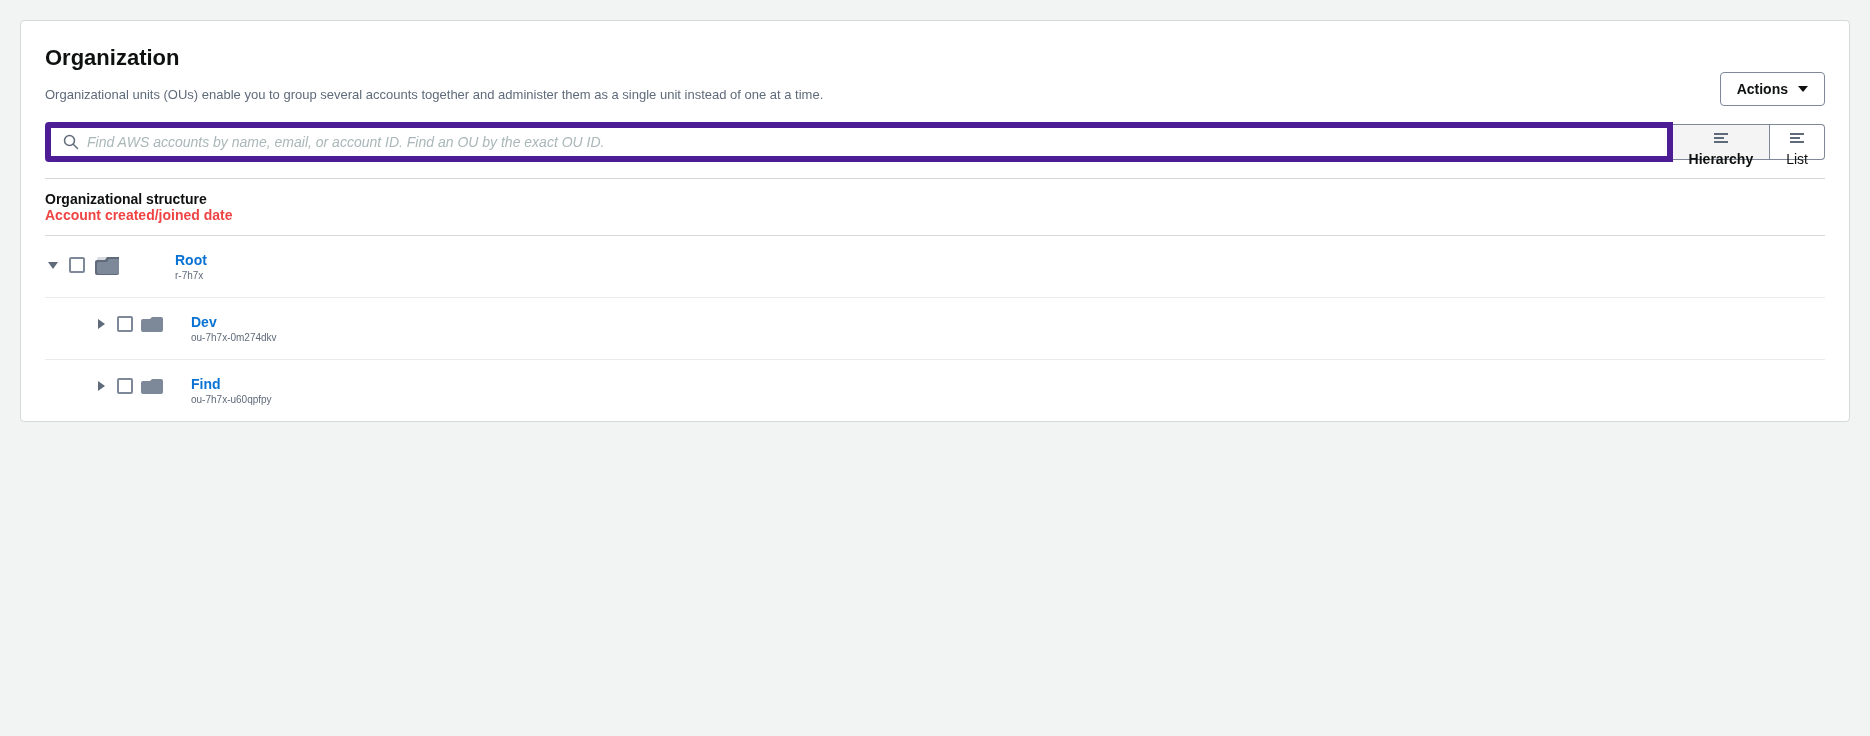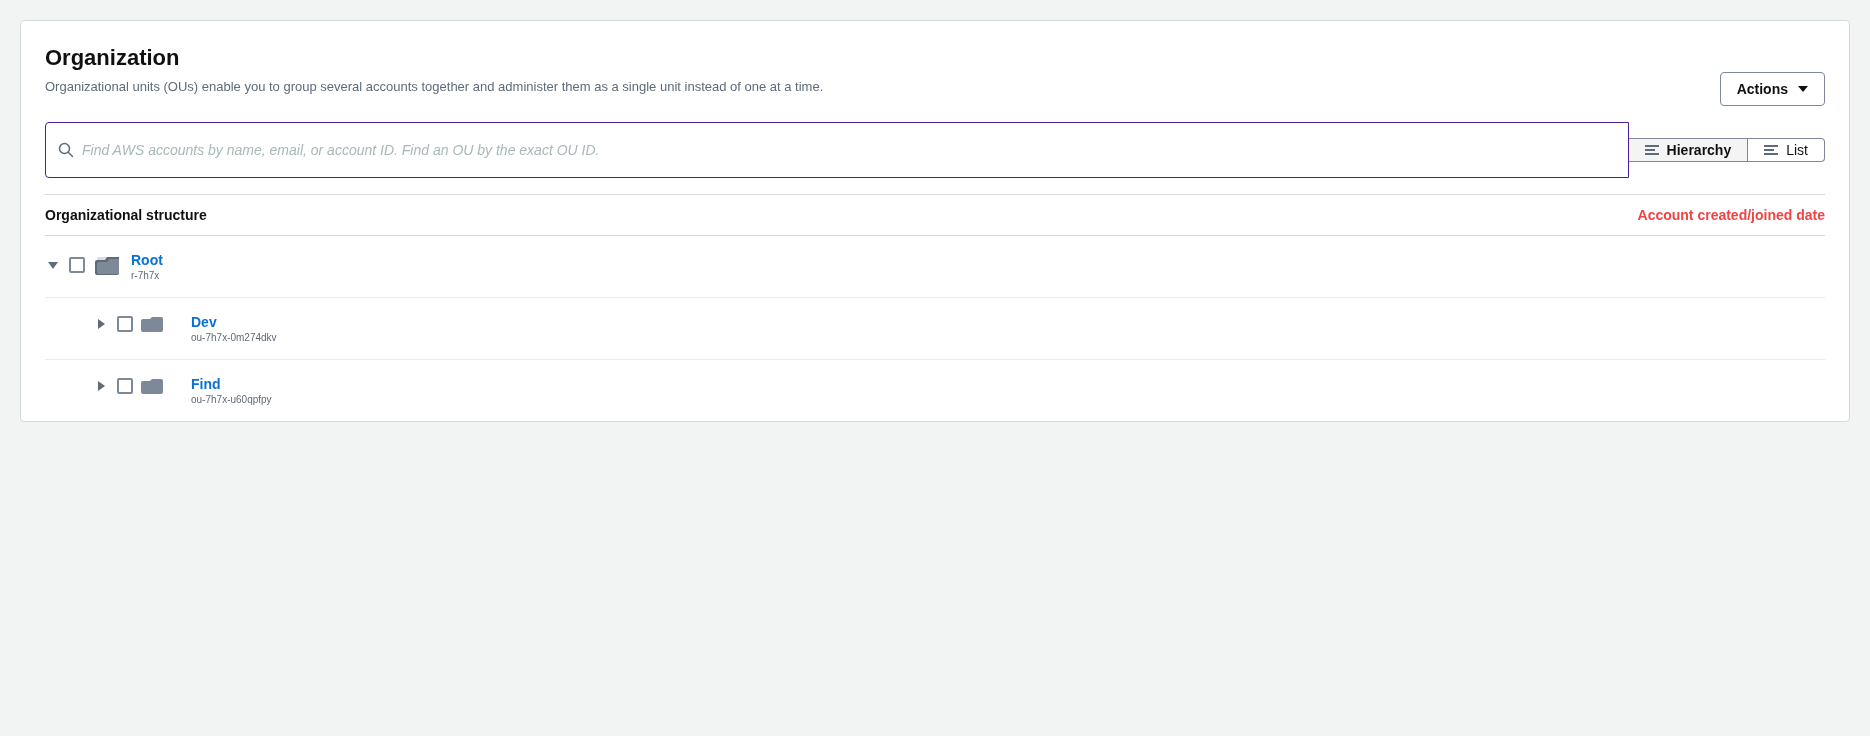--- a/index.html
+++ b/index.html
@@ -28,21 +28,21 @@
       display: flex;
       justify-content: space-between;
       align-items: flex-start;
       margin-bottom: 16px;
     }
 
     .header-left h1 {
       font-size: 22px;
       font-weight: 700;
       color: #0f1111;
-      margin-bottom: 8px;
+      margin-bottom: 16px;
     }
 
     .header-left p {
       font-size: 13px;
       color: #5f6b7a;
       max-width: 900px;
     }
 
     .actions-button {
       display: flex;
@@ -74,25 +74,25 @@
       display: flex;
       align-items: center;
       gap: 0;
       margin-bottom: 0;
     }
 
     .search-wrapper {
       flex: 1;
       display: flex;
       align-items: center;
-      border: 1px solid #4c1d95;
+      border: 6px solid #4c1d95;
       border-radius: 4px 0 0 4px;
       background: #ffffff;
       padding: 8px 12px;
-      height: 56px;
+      height: 40px;
     }
 
     .search-icon-wrapper {
       color: #5f6b7a;
       margin-right: 8px;
       display: flex;
       align-items: center;
     }
 
     .search-icon-wrapper svg {
@@ -121,21 +121,22 @@
     .view-btn {
       display: flex;
       align-items: center;
       gap: 8px;
       padding: 8px 16px;
       border: 1px solid #7d8998;
       background: #ffffff;
       cursor: pointer;
       font-size: 14px;
       color: #0f1111;
-      height: 24px;
+      height: 36px;
+      flex-direction: column;
     }
 
     .view-btn:first-child {
       border-left: none;
       border-radius: 0;
       font-weight: 700;
       background: #f4f4f4;
       border-right: 1px solid #7d8998;
     }
 
@@ -164,20 +165,21 @@
       border: none;
       border-top: 1px solid #d5d9d9;
       margin: 16px 0 0 0;
     }
 
     .table-header {
       display: flex;
       justify-content: space-between;
       padding: 12px 0;
       border-bottom: 1px solid #d5d9d9;
+      flex-direction: column;
     }
 
     .table-header-left {
       font-size: 14px;
       font-weight: 700;
       color: #0f1111;
     }
 
     .table-header-right {
       font-size: 14px;
@@ -193,21 +195,21 @@
       display: flex;
       align-items: flex-start;
       padding: 16px 0;
       border-bottom: 1px solid #e9ebed;
     }
 
     .tree-row:last-child {
       border-bottom: none;
     }
 
-    .tree-indent-0 { padding-left: 0; }
+    .tree-indent-0 { padding-left: 0; gap: 44px; }
     .tree-indent-1 { padding-left: 48px; gap: 20px; }
 
     .tree-controls {
       display: flex;
       align-items: center;
       gap: 8px;
       flex-shrink: 0;
     }
 
     .expand-btn {

